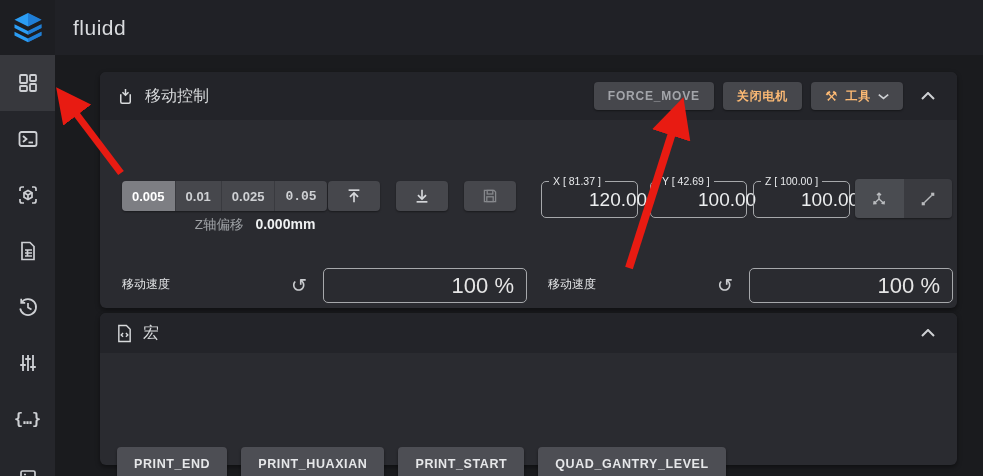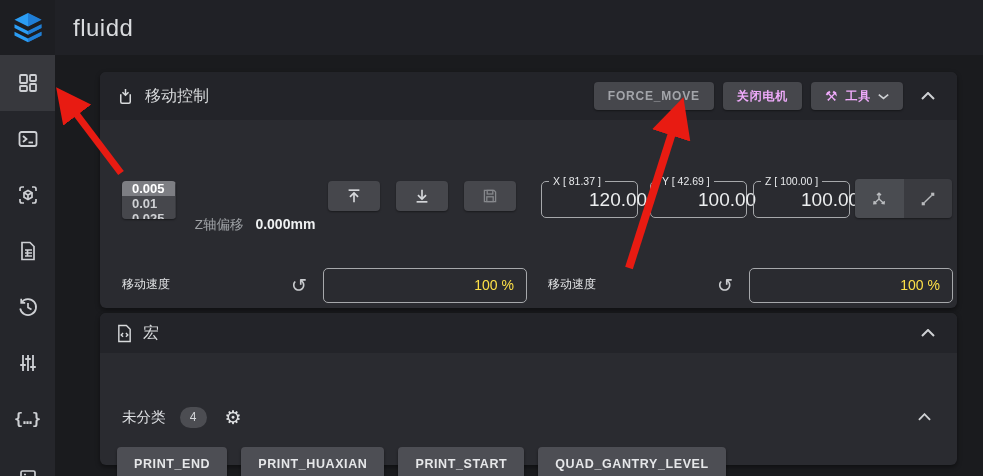--- a/index.html
+++ b/index.html
@@ -8,52 +8,52 @@
     font-family:"Liberation Sans","DejaVu Sans",sans-serif;
     background:#1a1b1e; color:#e4e6e8; overflow:hidden; position:relative;
   }
   .screen { position:absolute; inset:0; }
 
   
   .topbar { position:absolute; left:0; top:0; right:0; height:55px; background:#202126; }
   .logo-cell { position:absolute; left:0; top:0; width:55px; height:55px; background:#1d1e22;
     display:flex; align-items:center; justify-content:center; }
   .app-title { position:absolute; left:73px; top:0; height:55px; line-height:55px;
-    font-size:24px; color:#d9dbde; letter-spacing:.5px; }
+    font-size:21px; color:#d9dbde; letter-spacing:.5px; }
 
   
   .sidebar { position:absolute; left:0; top:55px; bottom:0; width:55px; background:#25262b; }
   .nav-item { width:55px; height:56px; display:flex; align-items:center; justify-content:center;
     color:#ced0d4; cursor:pointer; }
   .nav-item.active { background:#37383d; }
   .nav-item svg { stroke:#ced0d4; }
   .braces { font-family:"DejaVu Sans Mono","Liberation Mono",monospace; font-size:15px; font-weight:bold; color:#ced0d4; }
 
   
   .panel { position:absolute; left:100px; width:857px; background:#2a2b30; border-radius:6px;
     box-shadow:0 2px 5px rgba(0,0,0,.45); }
   .panel-head { height:48px; background:#232429; border-radius:6px 6px 0 0;
     display:flex; align-items:center; padding:0 12px 0 16px; }
   .panel-title { font-size:16px; color:#d8dadc; margin-left:10px; }
   .spacer { flex:1; }
-  .hbtn { height:28px; border:none; border-radius:4px; background:#46474c; color:#f0abfc;
+  .hbtn { height:28px; border:none; border-radius:4px; background:#46474c; color:#fdba74;
     font-family:inherit; font-size:12px; font-weight:bold; letter-spacing:.8px;
     padding:0 14px; margin-left:9px; display:flex; align-items:center; cursor:pointer;
     box-shadow:0 1px 2px rgba(0,0,0,.4); }
   .hbtn.muted { color:#a3a5aa; }
   .collapse-btn { width:34px; height:34px; margin-left:8px; background:transparent; border:none;
     display:flex; align-items:center; justify-content:center; cursor:pointer; }
 
   #toolhead-panel { top:72px; height:236px; }
   #macros-panel  { top:313px; height:152px; }
   .panel-body { position:relative; height:100%; }
 
   
-  .step-group { position:absolute; left:22px; top:61px; height:38px; display:flex;
-    border-radius:4px; overflow:hidden; box-shadow:0 1px 2px rgba(0,0,0,.4);flex-direction:column; }
+  .step-group { position:absolute; left:22px; top:61px; height:30px; display:flex;
+    border-radius:4px; overflow:hidden; box-shadow:0 1px 2px rgba(0,0,0,.4); }
   .step { background:#46474c; color:#cfd1d4; font-size:13px; font-weight:bold;
     border:none; border-right:1px solid #393a3f; padding:0 10px; height:30px;
     display:flex; align-items:center; cursor:pointer; font-family:inherit; }
   .step:last-child { border-right:none;font-family:Liberation Mono, monospace; }
   .step.selected { background:#7d7e83; color:#ffffff; }
 
   .sq-btn { position:absolute; top:61px; width:52px; height:30px; background:#46474c; border:none;
     border-radius:4px; display:flex; align-items:center; justify-content:center; cursor:pointer;
     box-shadow:0 1px 2px rgba(0,0,0,.4); }
   .sq-btn svg { stroke:#d9dbde; }
@@ -76,21 +76,21 @@
   .toggle-half.on  { background:#4a4c51; }
   .toggle-half.off { background:#3a3b40; }
   .toggle-half svg { stroke:#b9bbbe; }
 
   
   .ctl-label { position:absolute; top:156px; font-size:12px; color:#e2e4e6; }
   .reset-btn { position:absolute; top:152px; width:26px; height:26px; background:transparent; border:none;
     color:#c9cbce; font-size:19px; line-height:26px; cursor:pointer; font-family:"DejaVu Sans",sans-serif; }
   .pct-field { position:absolute; top:148px; width:204px; height:35px;
     border:1px solid #a6a8ab; border-radius:5px; }
-  .pct-value { line-height:33px; padding-right:12px; font-size:14px; color:#fde047; text-align:right; }
+  .pct-value { line-height:33px; padding-right:12px; font-size:22px; color:#e5e5e5; text-align:right; }
 
   .slider { position:absolute; top:195px; height:14px; cursor:pointer; }
   .slider .track { position:absolute; top:6px; left:0; right:0; height:3px; background:#5c5d61; border-radius:2px; }
   .slider .fill  { position:absolute; top:6px; left:0; height:3px; border-radius:2px; }
   .slider .thumb { position:absolute; top:0; width:14px; height:14px; border-radius:50%; }
 
   
   .cat-row { position:absolute; left:22px; top:49px; right:16px; height:30px; display:flex; align-items:center; }
   .cat-label { font-size:14.5px; color:#dfe1e4; }
   .cat-badge { margin-left:14px; min-width:27px; height:21px; border-radius:11px; background:#4c4d52;
@@ -301,31 +301,20 @@
       </svg>
       <span class="panel-title">宏</span>
       <span class="spacer"></span>
       <button class="collapse-btn">
         <svg width="14" height="8" viewBox="0 0 14 8">
             <polyline class="chev" points="1,7 7,1 13,7"></polyline>
           </svg>
       </button>
     </div>
     <div class="panel-body">
-      <div class="cat-row">
-        <span class="cat-label">未分类</span>
-        <span class="cat-badge">4</span>
-        <button class="gear-btn">⚙</button>
-        <span class="spacer"></span>
-        <button class="collapse-btn">
-          <svg width="13" height="8" viewBox="0 0 14 8">
-              <polyline class="chev" points="1,7 7,1 13,7"></polyline>
-            </svg>
-        </button>
-      </div>
       <div class="macro-row">
         <button class="macro-btn">PRINT_END</button>
         <button class="macro-btn">PRINT_HUAXIAN</button>
         <button class="macro-btn">PRINT_START</button>
         <button class="macro-btn">QUAD_GANTRY_LEVEL</button>
       </div>
     </div>
   </section>
 
   <svg class="annotation" width="983" height="476" viewBox="0 0 983 476">

